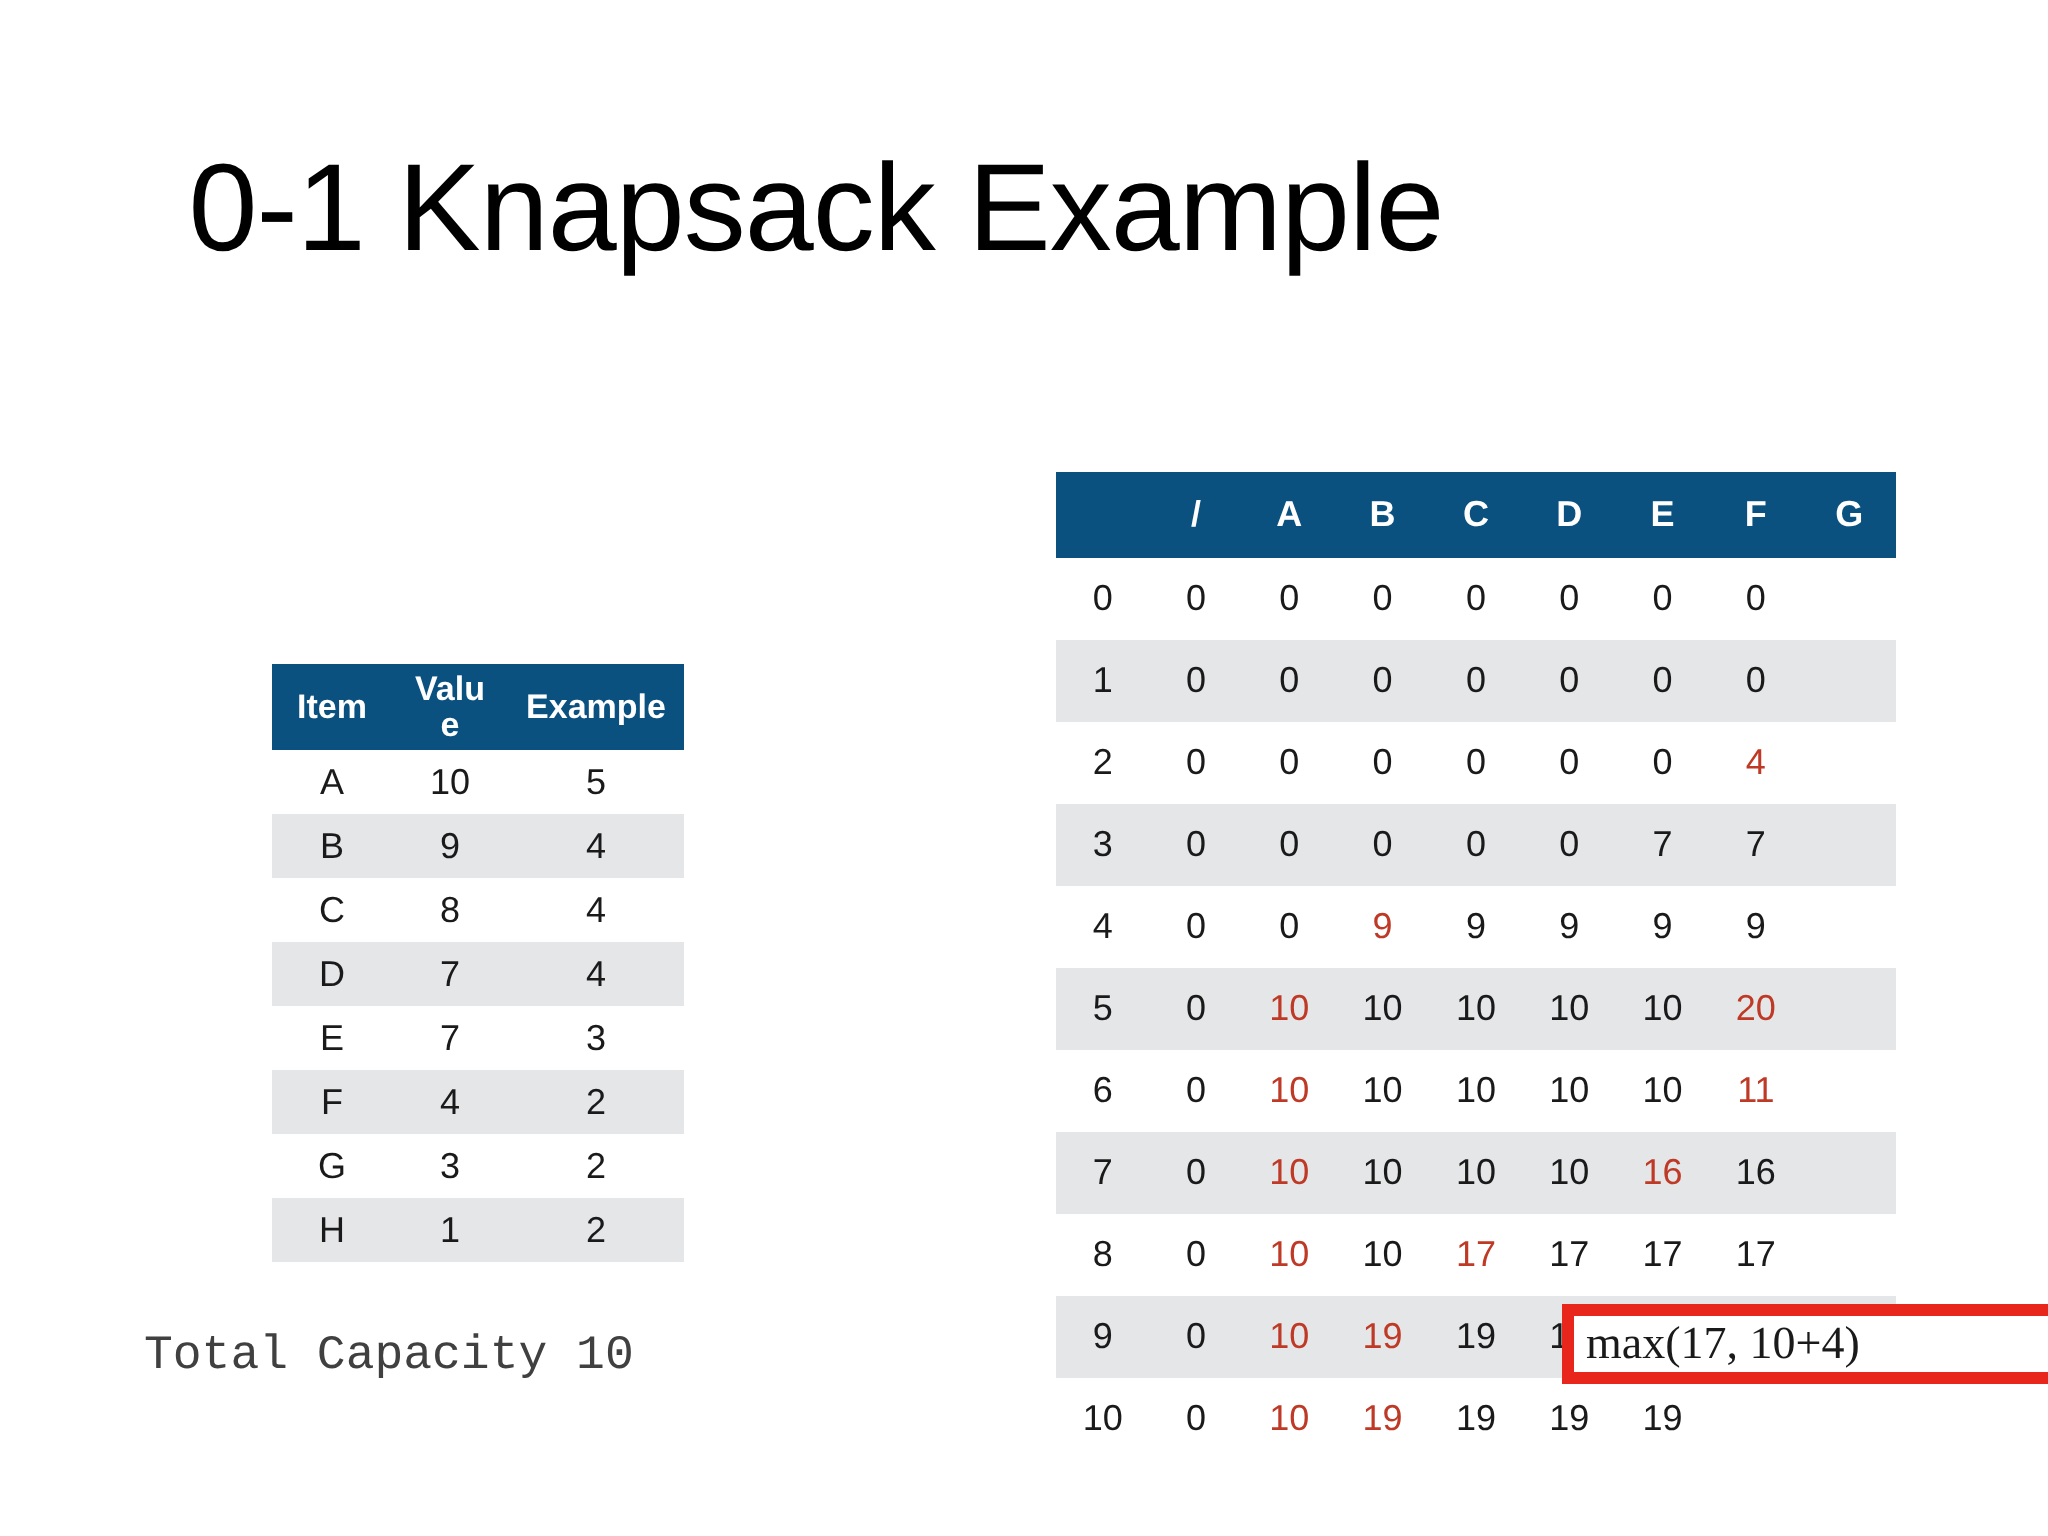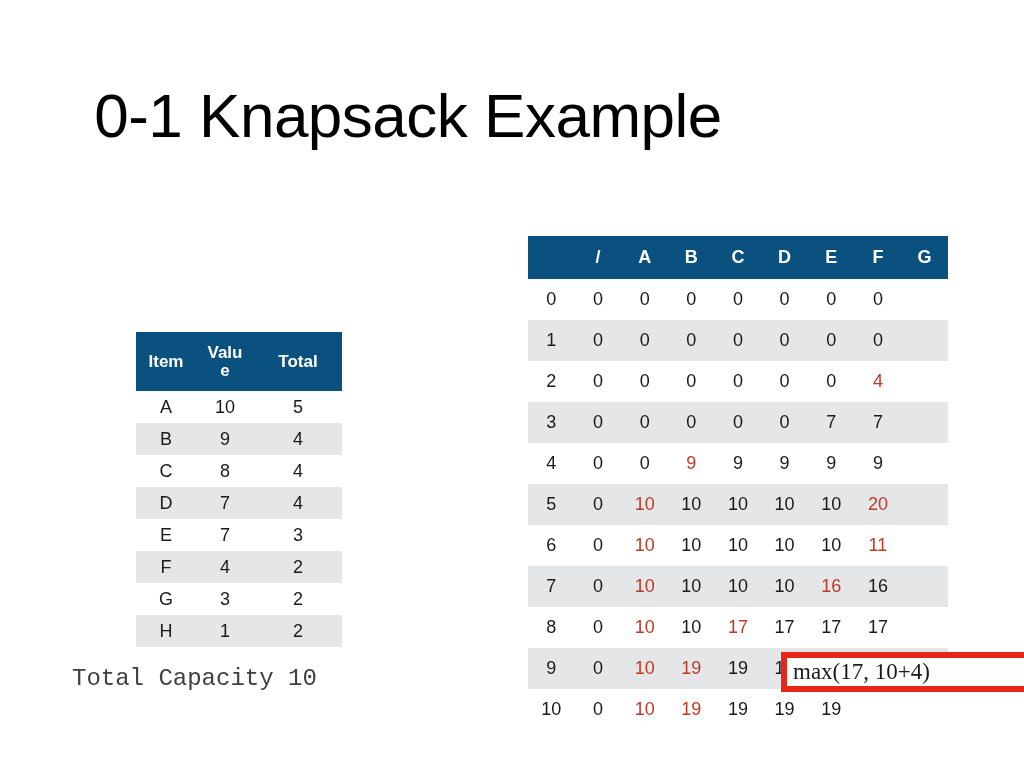--- a/index.html
+++ b/index.html
@@ -13,21 +13,21 @@
     position: relative;
     overflow: hidden;
     font-family: "Liberation Sans", sans-serif;
     color: #000000;
   }
 
   
   #slide-title {
     position: absolute;
     left: 0;
-    top: 83px;
+    top: 72px;
     width: 816px;
     text-align: center;
     font-family: "Liberation Sans", sans-serif;
     font-size: 62px;
     font-weight: 400;
     letter-spacing: -0.5px;
     line-height: 1.08;
     color: #000000;
     white-space: nowrap;
   }
@@ -56,21 +56,21 @@
   .data-table tbody tr.even td { background: #e4e6e8; }
 
   
   #items-table {
     left: 136px;
     top: 332px;
     width: 206px;
   }
   #items-table th {
     font-size: 17px;
-    height: 59px;
+    height: 43px;
     line-height: 1.05;
   }
   #items-table th.col-item   { width: 60px; }
   #items-table th.col-value  { width: 58px; }
   #items-table th.col-weight { width: 88px; }
   #items-table td {
     font-size: 18px;
     height: 32px;
   }
 
@@ -127,21 +127,21 @@
 </head>
 <body>
 
 <div id="slide-title">0-1 Knapsack Example</div>
 
 <table class="data-table" id="items-table">
   <thead>
     <tr>
       <th class="col-item">Item</th>
       <th class="col-value"><span>Valu</span><br><span>e</span></th>
-      <th class="col-weight">Total</th>
+      <th class="col-weight">Example</th>
     </tr>
   </thead>
   <tbody id="items-table-body">
       <tr class="odd">
         <td>A</td>
         <td>10</td>
         <td>5</td>
       </tr>
       <tr class="even">
         <td>B</td>

